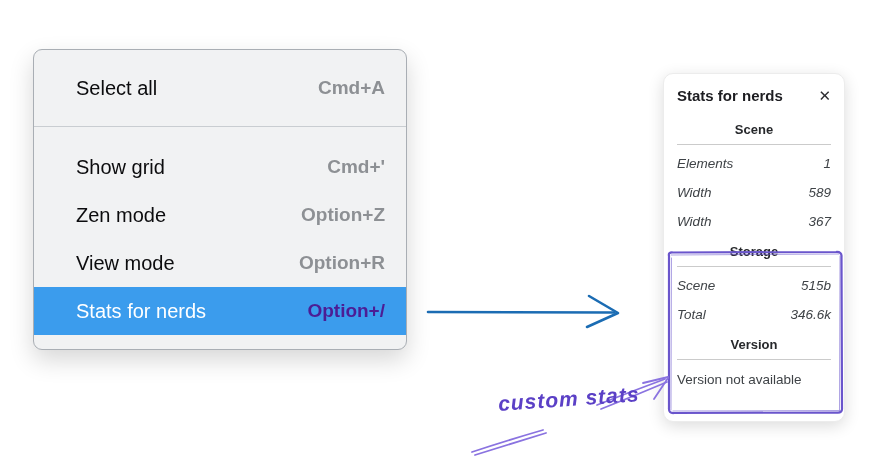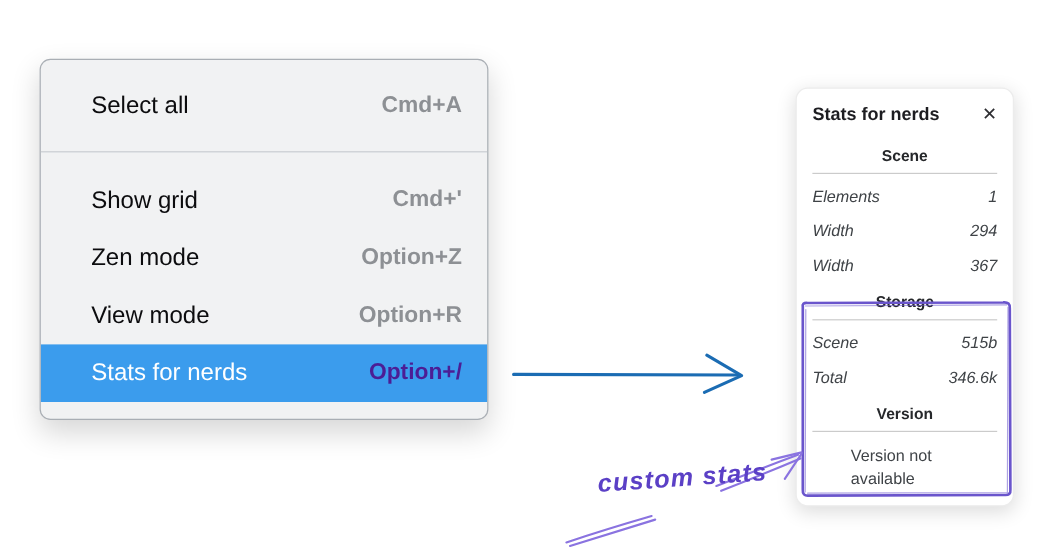--- a/index.html
+++ b/index.html
@@ -35,21 +35,21 @@
   }
   .panel-header { display:flex; align-items:center; justify-content:space-between;
     margin-bottom:18px; }
   .panel-title { font-weight:bold; font-size:15px; color:#1d1d21; }
   .close-btn { font-size:15px; color:#2e2e32; cursor:pointer; line-height:1; }
   .section-heading { text-align:center; font-weight:bold; font-size:13px;
     color:#26282b; margin:8px 0 7px; }
   .rule { border:none; border-top:1px solid #cbcbcb; margin:0 0 4px; }
   .stat-row { display:flex; justify-content:space-between; padding:5px 0;
     line-height:19px;font-style:italic; }
-  .version-note { padding-top:6px; line-height:19px;margin-left:32px; }
+  .version-note { padding-top:6px; line-height:19px; }
 
   
   .annotation-layer { position:absolute; left:0; top:0; width:873px; height:461px;
     pointer-events:none; z-index:5; }
   .custom-stats-label {
     position:absolute; left:498px; top:387px; z-index:6;
     font-size:21px; font-weight:bold; font-style:italic;
     letter-spacing:1px; color:#5b40c6; transform:rotate(-4deg);
     pointer-events:none; white-space:nowrap;
   }
@@ -93,21 +93,21 @@
     </div>
 
     <div class="section-heading">Scene</div>
     <hr class="rule">
     <div class="stat-row">
       <span>Elements</span>
       <span>1</span>
     </div>
     <div class="stat-row">
       <span>Width</span>
-      <span>294</span>
+      <span>589</span>
     </div>
     <div class="stat-row">
       <span>Width</span>
       <span>367</span>
     </div>
 
     <div class="section-heading">Storage</div>
     <hr class="rule">
     <div class="stat-row">
       <span>Scene</span>

